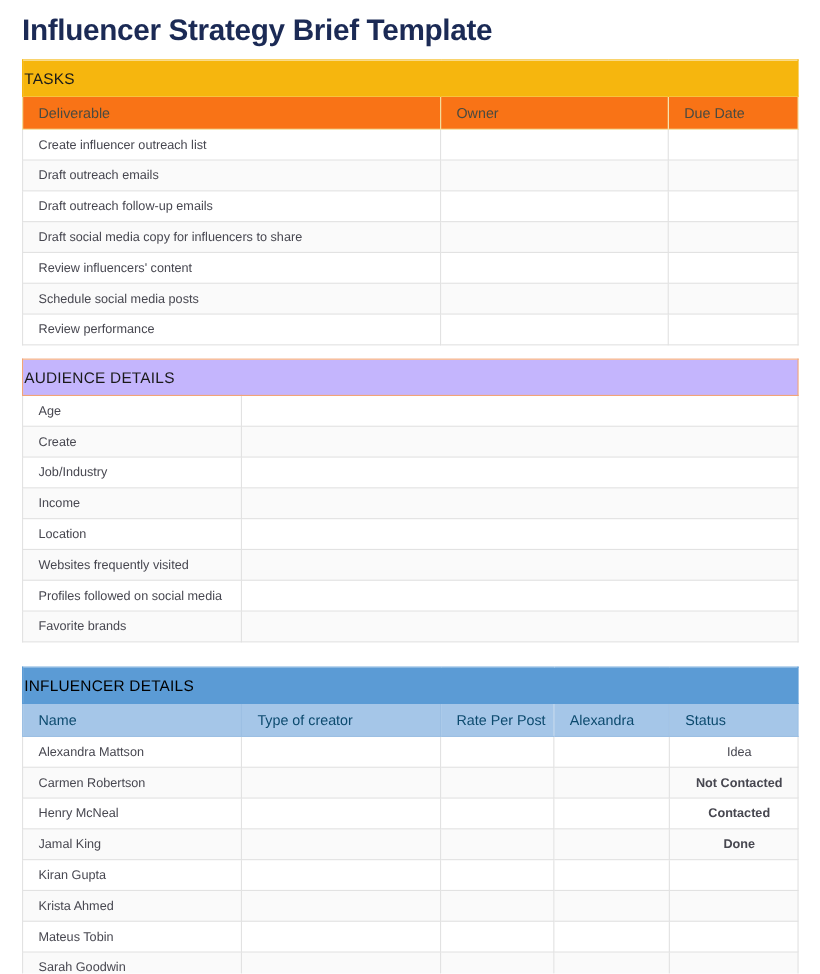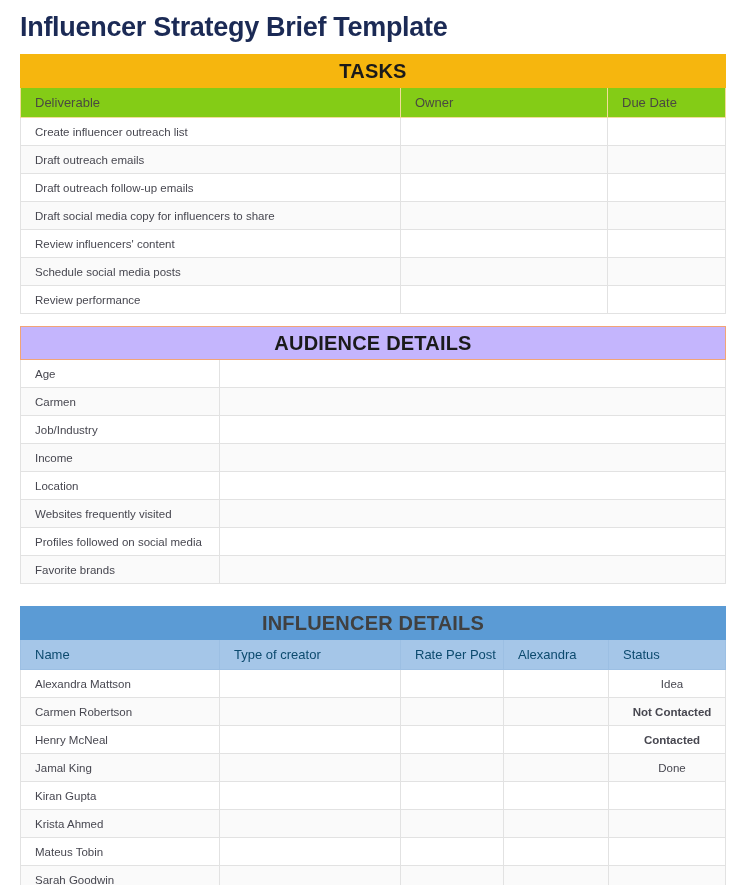--- a/index.html
+++ b/index.html
@@ -9,49 +9,49 @@
   h1.page-title {
     font-size:27px; font-weight:700; color:#1b2a55;
     margin:2px 0 11px 0; letter-spacing:-0.3px;
   }
 
   table.tbl { border-collapse:collapse; table-layout:fixed; width:705px; }
   .tbl th, .tbl td { overflow:hidden; white-space:nowrap; }
 
   
   .section-hd {
-    height:30px; text-align:center; vertical-align:middle;
-    font-size:20px; font-weight:700; color:#1a1a1a; letter-spacing:0.2px;
+    height:30px; text-align:left; vertical-align:middle;
+    font-size:14px; font-weight:400; color:#1a1a1a; letter-spacing:0.2px;
   }
   .hd-gold   { background:#f6b60e; border:1px solid #f6b60e; }
   .hd-orange { background:#c4b5fd; border:1px solid #f2a477; }
-  .hd-blue   { background:#5b9bd5; border:1px solid #5b9bd5; color:#404040;margin-left:28px; }
+  .hd-blue   { background:#5b9bd5; border:1px solid #5b9bd5; color:#000000;margin-left:28px; }
 
   
   .col-hd th {
     height:29px; text-align:left; vertical-align:middle;
     font-size:13px; font-weight:400; padding:0 4px 0 14px;
   }
-  .col-hd-yellow th { background:#84cc16; border:1px solid #f3dc9a; color:#4a4a40;margin-top:44px; }
+  .col-hd-yellow th { background:#f97316; border:1px solid #f3dc9a; color:#4a4a40;margin-top:44px; }
   .col-hd-lblue  th { background:#a5c6e8; border:1px solid #9cbfe3; color:#0c4a6e; }
 
   
   .tbl tbody td {
     height:27px; border:1px solid #e2e2e2; background:#ffffff;
     font-size:11.5px; color:#474750; vertical-align:middle;
     padding:0 4px 0 14px;
   }
   .tbl tbody tr:nth-child(even) td { background:#fafafa; }
 
   
   td.status-cell { text-align:center; padding:0 2px; }
   .status-idea          { color:#595959; font-weight:400; }
   .status-not-contacted { color:#000000; font-weight:700; }
   .status-contacted     { color:#29abe2; font-weight:700; }
-  .status-done          { color:#70ad47; font-weight:400; }
+  .status-done          { color:#70ad47; font-weight:700; }
 
   .gap-sm { height:12px; }
   .gap-md { height:22px; }
 </style>
 </head>
 <body>
 
 <div class="page">
 
   <h1 class="page-title">Influencer Strategy Brief Template</h1>
@@ -122,21 +122,21 @@
       <tr>
         <th colspan="2" class="section-hd hd-orange">AUDIENCE DETAILS</th>
       </tr>
     </thead>
     <tbody>
       <tr>
         <td>Age</td>
         <td></td>
       </tr>
       <tr>
-        <td>Carmen</td>
+        <td>Create</td>
         <td></td>
       </tr>
       <tr>
         <td>Job/Industry</td>
         <td></td>
       </tr>
       <tr>
         <td>Income</td>
         <td></td>
       </tr>

